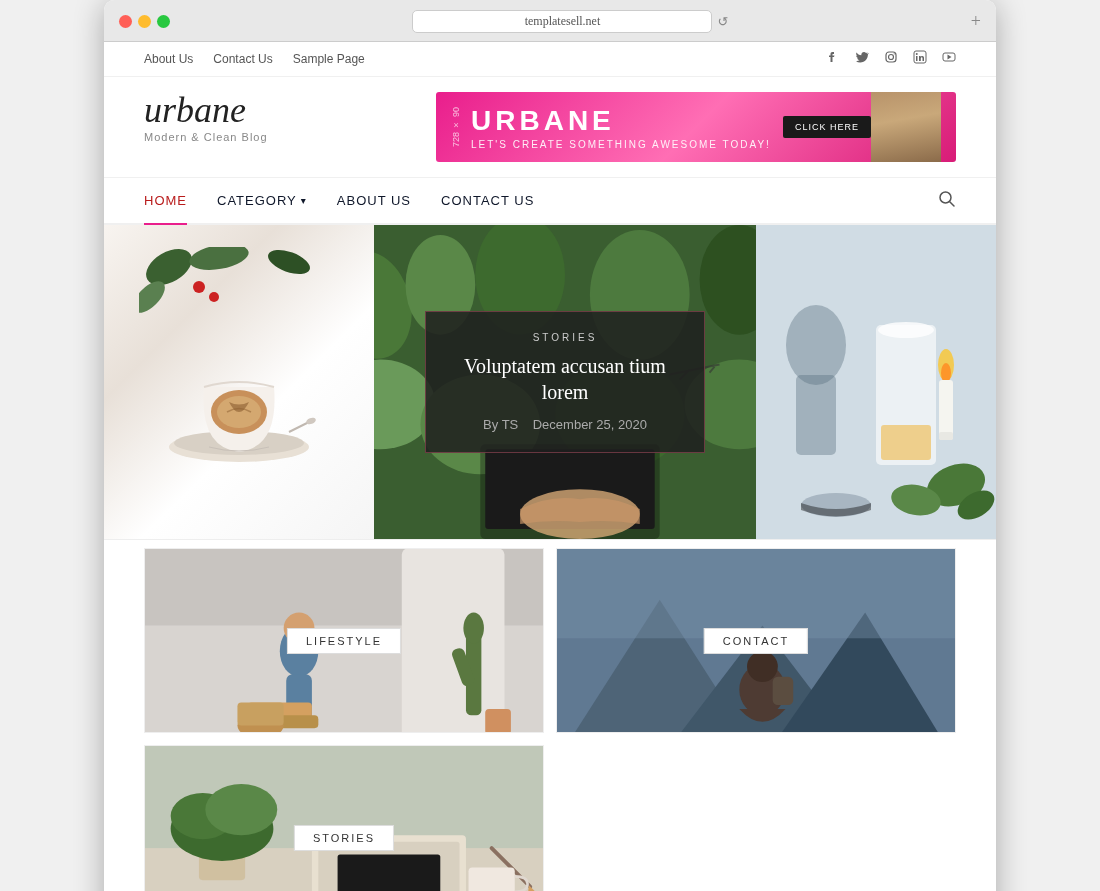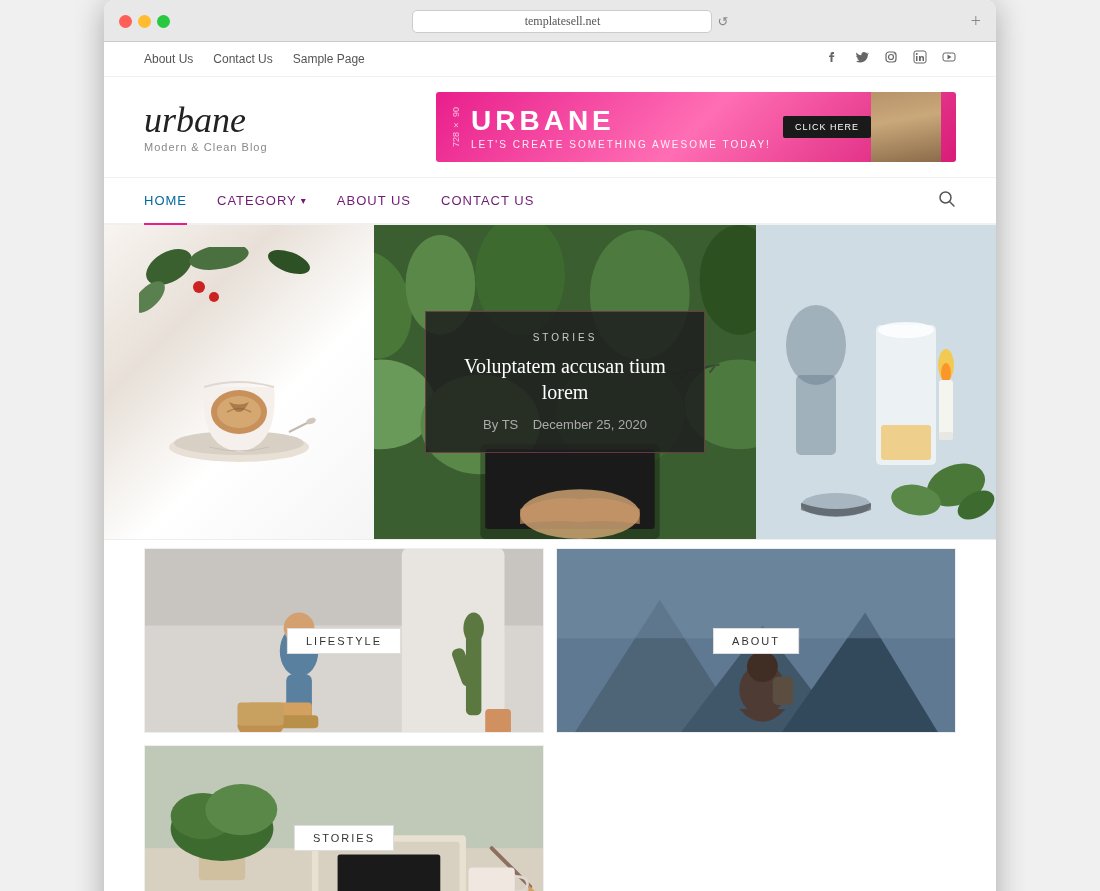--- a/index.html
+++ b/index.html
@@ -104,21 +104,20 @@
     .social-icon {
       font-size: 14px;
       color: #555;
       cursor: pointer;
     }
 
     
     .site-header {
       display: flex;
       justify-content: space-between;
-      align-items: center;
       padding: 15px 40px;
       border-bottom: 1px solid #f0f0f0;
       gap: 24px;
     }
     .site-logo {
       display: flex;
       flex-direction: column;
     }
     .logo-text {
       font-family: 'Georgia', serif;
@@ -202,29 +201,29 @@
       align-items: center;
       padding: 0 40px;
       border-bottom: 2px solid #f0f0f0;
       gap: 30px;
     }
     .nav-item {
       padding: 15px 0;
       font-size: 13px;
       font-family: Arial, sans-serif;
       letter-spacing: 1px;
-      color: #701a75;
+      color: #0f172a;
       cursor: pointer;
       text-decoration: none;
       display: flex;
       align-items: center;
       gap: 4px;
     }
     .nav-item.active {
-      color: #0369a1;
+      color: #b91c1c;
       border-bottom: 2px solid #e91e8c;
       margin-bottom: -2px;
     }
     .nav-search {
       margin-left: auto;
       cursor: pointer;
       font-size: 16px;
       color: #555;
     }
 
@@ -610,21 +609,21 @@
 
             <ellipse cx="160" cy="130" rx="18" ry="20" fill="#4a3020"></ellipse>
             <ellipse cx="160" cy="112" rx="12" ry="12" fill="#3a2010"></ellipse>
             <path d="M142 145 Q160 165 178 145" fill="#4a3020"></path>
 
             <rect x="168" y="120" width="16" height="22" rx="4" fill="#5a4530"></rect>
 
             <rect width="310" height="185" fill="rgba(100,130,160,0.15)"></rect>
           </svg>
         </div>
-        <div class="cat-label">ABOUT</div>
+        <div class="cat-label">CONTACT</div>
       </div>
       <div class="cat-card">
         <div class="img-stories2">
           <svg width="100%" height="185" viewBox="0 0 310 185" preserveAspectRatio="xMidYMid slice" xmlns="http://www.w3.org/2000/svg">
             <rect width="310" height="185" fill="#c0c8b8"></rect>
 
             <rect x="0" y="100" width="310" height="85" fill="#d8d0c0"></rect>
 
             <ellipse cx="60" cy="95" rx="35" ry="12" fill="#c0b090" opacity="0.6"></ellipse>
             <rect x="42" y="95" width="36" height="30" rx="3" fill="#d0c0a0"></rect>

